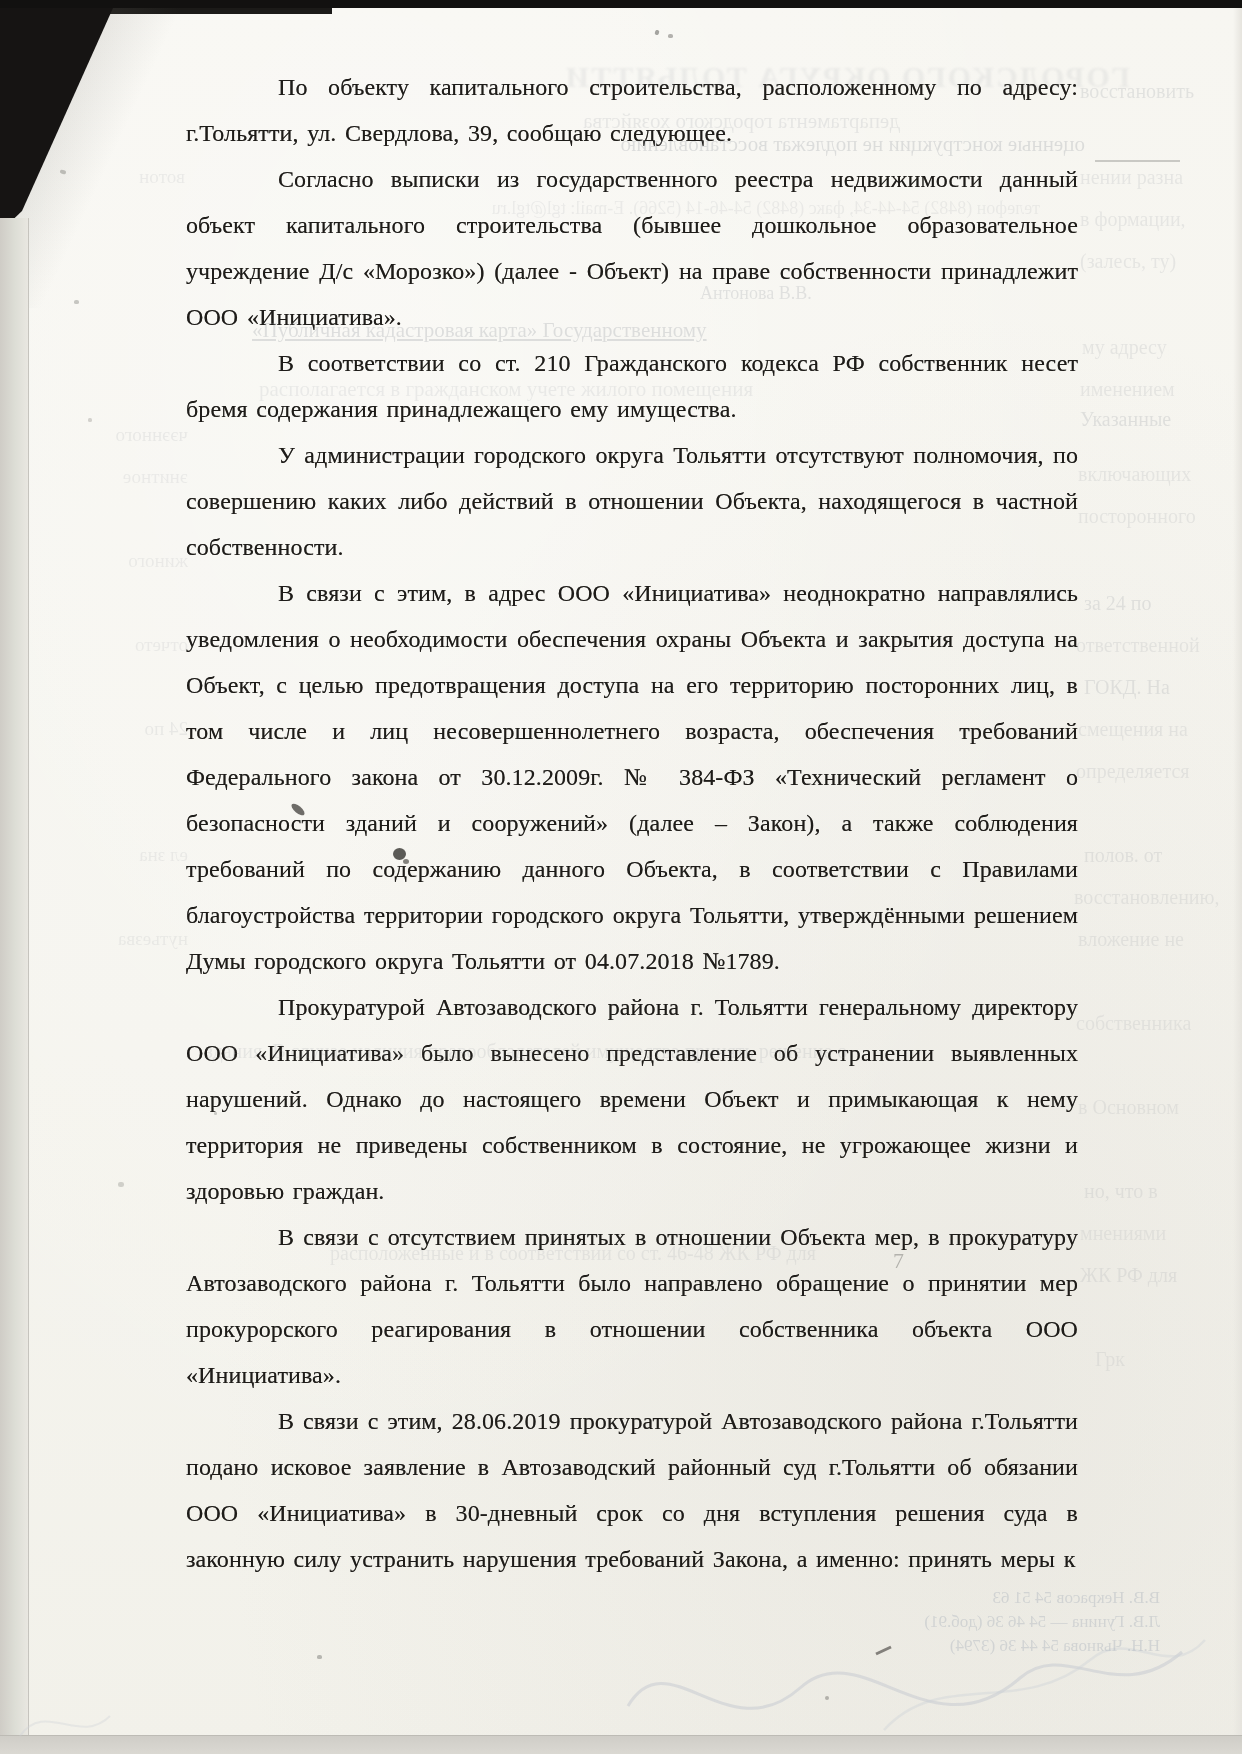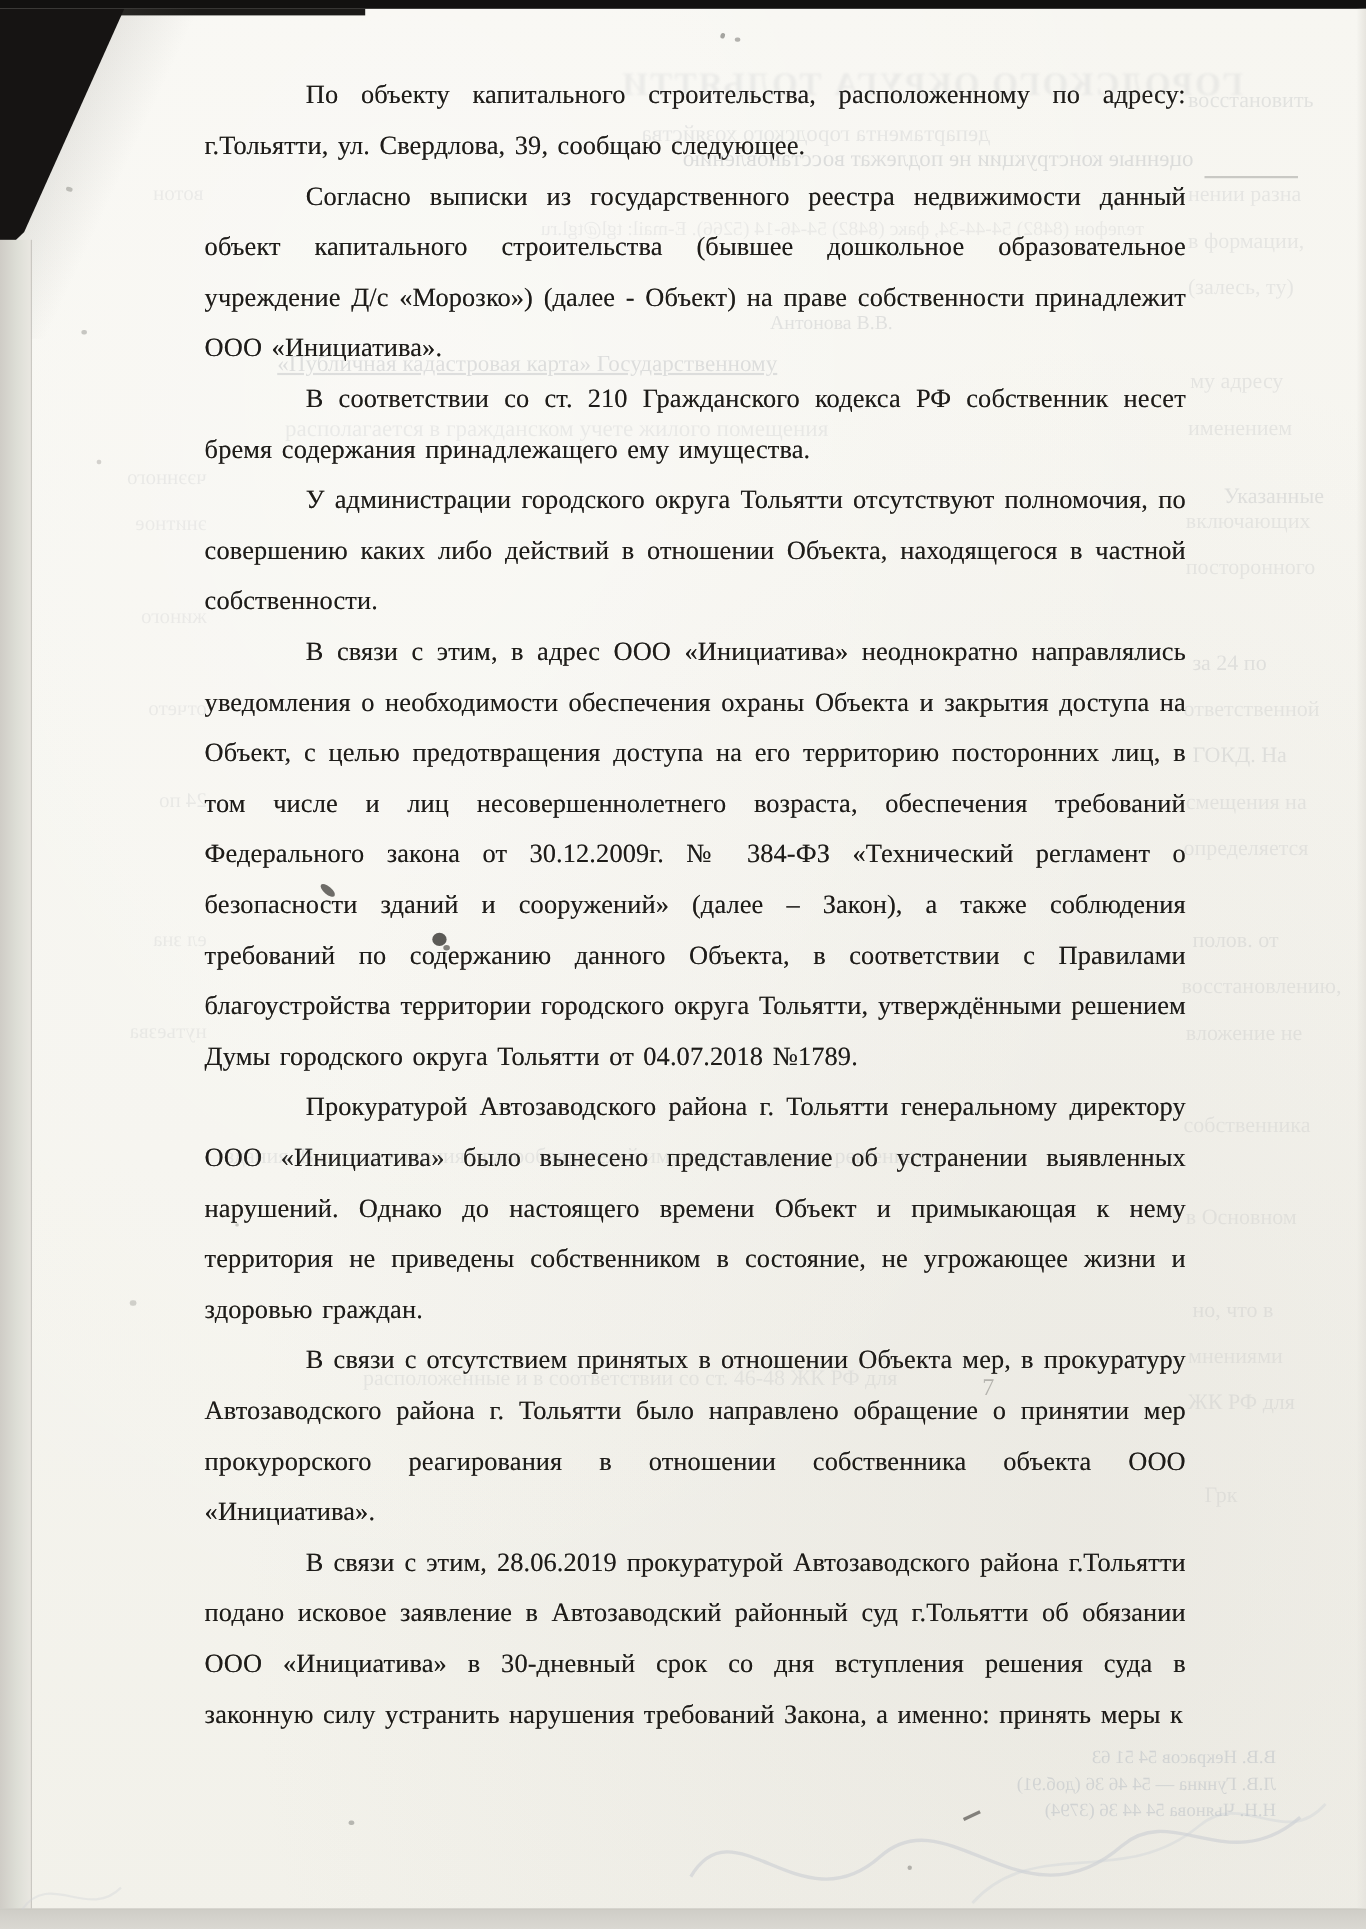--- a/index.html
+++ b/index.html
@@ -98,21 +98,21 @@
       <span class="ghost" style="left: 252px; top: 318px; width: 640px; font-size: 21px; opacity: 0.26; text-decoration: underline;">«Публичная кадастровая карта» Государственному</span>
       <span class="ghost" style="left: 215px; top: 377px; width: 720px; font-size: 21px; opacity: 0.14; margin-left: 44px;">располагается в гражданском учете жилого помещения</span>
       <span class="ghost" style="left: 205px; top: 1040px; width: 880px; font-size: 20px; opacity: 0.16;">здания. В случае наличия правообладателей имущества принять решение о</span>
       <span class="ghost" style="left: 330px; top: 1242px; width: 700px; font-size: 20px; opacity: 0.15;">расположенные и в соответствии со ст. 46-48 ЖК РФ для</span>
       <span class="ghost" style="left: 1080px; top: 80px; width: 156px; font-size: 20px; opacity: 0.2;">восстановить</span>
       <span class="ghost" style="left: 1080px; top: 166px; width: 156px; font-size: 20px; opacity: 0.16;">нении разна</span>
       <span class="ghost" style="left: 1080px; top: 208px; width: 156px; font-size: 20px; opacity: 0.16;">в формации,</span>
       <span class="ghost" style="left: 1080px; top: 250px; width: 156px; font-size: 20px; opacity: 0.16;">(залесь, ту)</span>
       <span class="ghost" style="left: 1082px; top: 336px; width: 154px; font-size: 20px; opacity: 0.17;">му адресу</span>
       <span class="ghost" style="left: 1080px; top: 378px; width: 156px; font-size: 20px; opacity: 0.16;">именением</span>
-      <span class="ghost" style="left: 1080px; top: 440px; width: 156px; font-size: 20px; opacity: 0.22; text-align: center;">Указанные</span>
+      <span class="ghost" style="left: 1080px; top: 408px; width: 156px; font-size: 20px; opacity: 0.22;">Указанные</span>
       <span class="ghost" style="left: 1078px; top: 463px; width: 158px; font-size: 20px; opacity: 0.16;">включающих</span>
       <span class="ghost" style="left: 1078px; top: 505px; width: 158px; font-size: 20px; opacity: 0.16;">посторонного</span>
       <span class="ghost" style="left: 1084px; top: 592px; width: 152px; font-size: 20px; opacity: 0.2;">за 24 по</span>
       <span class="ghost" style="left: 1076px; top: 634px; width: 160px; font-size: 20px; opacity: 0.16;">ответственной</span>
       <span class="ghost" style="left: 1084px; top: 676px; width: 152px; font-size: 20px; opacity: 0.2;">ГОКД. На</span>
       <span class="ghost" style="left: 1078px; top: 718px; width: 158px; font-size: 20px; opacity: 0.16;">смещения на</span>
       <span class="ghost" style="left: 1076px; top: 760px; width: 160px; font-size: 20px; opacity: 0.16;">определяется</span>
       <span class="ghost" style="left: 1084px; top: 844px; width: 152px; font-size: 20px; opacity: 0.18;">полов. от</span>
       <span class="ghost" style="left: 1074px; top: 886px; width: 162px; font-size: 20px; opacity: 0.16;">восстановлению,</span>
       <span class="ghost" style="left: 1078px; top: 928px; width: 158px; font-size: 20px; opacity: 0.16;">вложение не</span>

